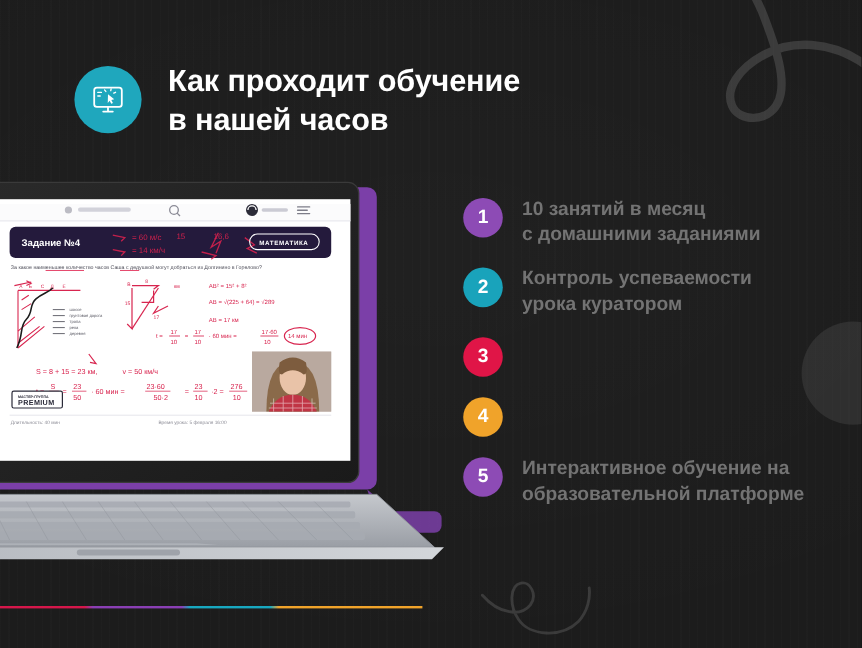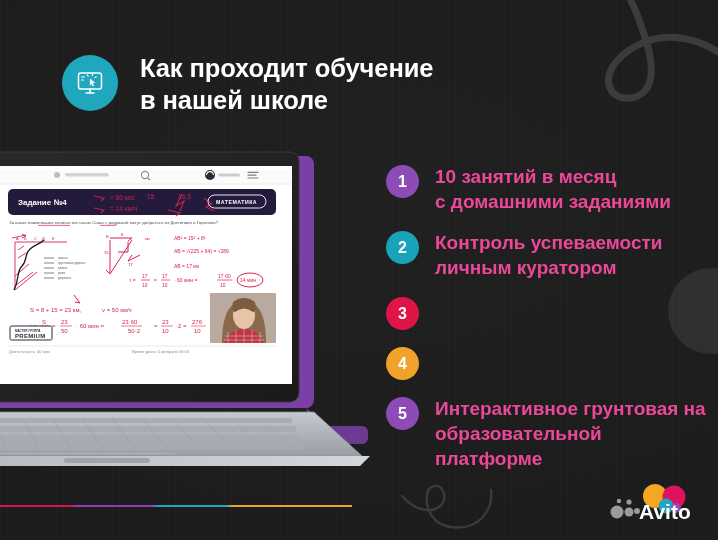--- a/index.html
+++ b/index.html
@@ -77,22 +77,22 @@
     flex:0 0 auto;
     display:flex; align-items:center; justify-content:center;
     color:#ffffff;
     font-size:16px;
     font-weight:700;
     line-height:1;
     margin-top:2px;
     box-shadow:0 0 0 0 rgba(0,0,0,0);
   }
   .feature-text {
-    color:#ec4899;
-    font-size:19px;
+    color:#737373;
+    font-size:16px;
     font-weight:600;
     line-height:1.32;
     white-space:pre-line;
     padding-top:1px;
   }
 
   
   #laptop { position:absolute; left:-18px; top:150px; z-index:4; width:392px; height:330px; }
 
   
@@ -131,21 +131,21 @@
     <div id="header-icon-badge">
       <svg width="32" height="32" viewBox="0 0 32 32" fill="none">
         <rect x="4.5" y="6" width="23" height="16" rx="2.2" stroke="#ffffff" stroke-width="1.5"></rect>
         <path d="M12 26h8M16 22v4" stroke="#ffffff" stroke-width="1.5" stroke-linecap="round"></path>
         <path d="M7.5 10h3M7.5 13h2" stroke="#ffffff" stroke-width="1.1" stroke-linecap="round"></path>
         <path d="M16 11.5l5.2 4.3-2.4.5 1.3 2.5-1.4.7-1.3-2.5-1.6 1.8z" fill="#ffffff"></path>
         <path d="M14.2 9.2l-1.1-1.3M18.3 8.6l.3-1.6M20.8 10.6l1.5-.7" stroke="#ffffff" stroke-width="1.1" stroke-linecap="round"></path>
       </svg>
     </div>
     <h1 id="header-title">Как проходит обучение
-в нашей школе</h1>
+в нашей часов</h1>
   </div>
 
   <div id="laptop">
     <svg width="392" height="330" viewBox="0 0 392 330">
       <defs>
         <linearGradient id="lidShade" x1="0" y1="0" x2="1" y2="1">
           <stop offset="0" stop-color="#2a2a2a"></stop>
             <stop offset="1" stop-color="#1a1a1a"></stop>
         </linearGradient>
         <linearGradient id="baseGrad" x1="0" y1="0" x2="0" y2="1">
@@ -379,52 +379,35 @@
 
     <div class="feature-row">
       <div class="feature-num" style="background: rgb(141, 75, 181);">1</div>
       <div class="feature-text">10 занятий в месяц
 с домашними заданиями</div>
     </div>
 
     <div class="feature-row">
       <div class="feature-num" style="background: rgb(25, 163, 187);">2</div>
       <div class="feature-text">Контроль успеваемости
-личным куратором</div>
+урока куратором</div>
     </div>
 
     <div class="feature-row">
       <div class="feature-num" style="background: rgb(224, 21, 71);">3</div>
     </div>
 
     <div class="feature-row">
       <div class="feature-num" style="background: rgb(240, 163, 42);">4</div>
     </div>
 
     <div class="feature-row">
       <div class="feature-num" style="background: rgb(141, 75, 181);">5</div>
-      <div class="feature-text">Интерактивное грунтовая на
+      <div class="feature-text">Интерактивное обучение на
 образовательной платформе</div>
     </div>
 
   </div>
 
   <div id="bottom-rule"></div>
 
-  <div id="avito-logo">
-    <svg width="96" height="46" viewBox="0 0 96 46">
-
-      <circle cx="47" cy="14" r="12" fill="#f5a623"></circle>
-      <circle cx="66" cy="15" r="11.5" fill="#e0115f"></circle>
-      <circle cx="58" cy="24" r="7.5" fill="#1fa7bd"></circle>
-      <circle cx="68" cy="26" r="5" fill="#8d4bb5"></circle>
-
-      <circle cx="9" cy="30" r="6.5" fill="#9b9b9b"></circle>
-      <circle cx="21" cy="30" r="4.5" fill="#9b9b9b"></circle>
-      <circle cx="21" cy="20" r="2.6" fill="#9b9b9b"></circle>
-      <circle cx="11" cy="19" r="2.2" fill="#9b9b9b"></circle>
-      <circle cx="29" cy="29" r="3" fill="#9b9b9b"></circle>
-
-      <text x="31" y="37" font-family="Liberation Sans, sans-serif" font-size="21" font-weight="700" fill="#ffffff">Avito</text>
-    </svg>
-  </div>
 
 </div>
 
 </body></html>

